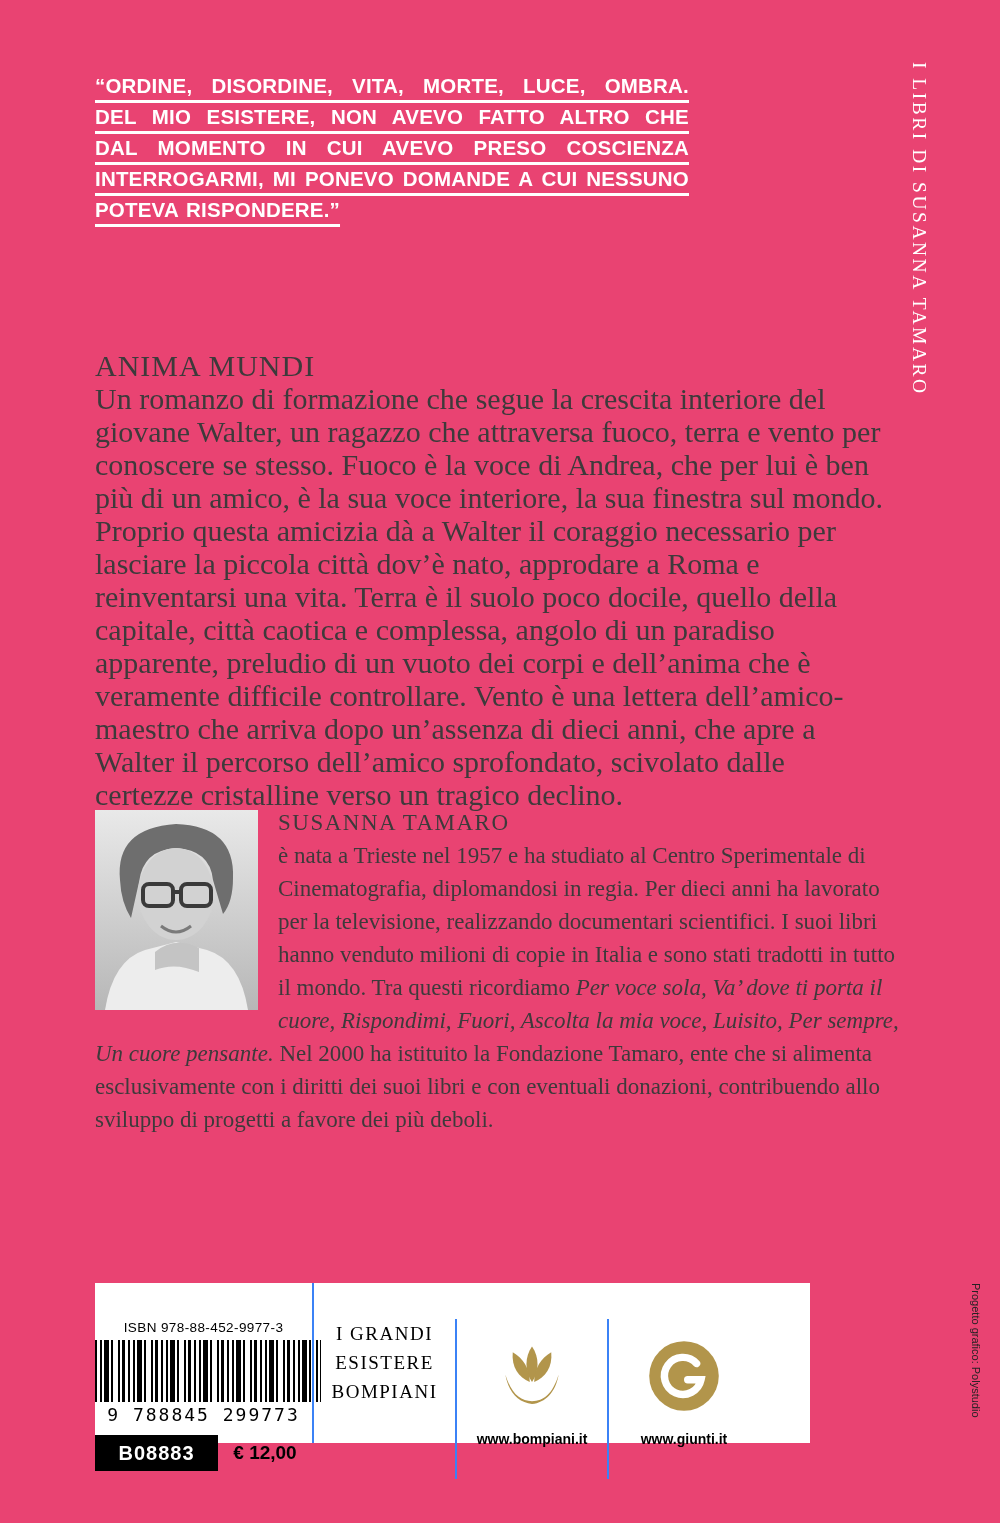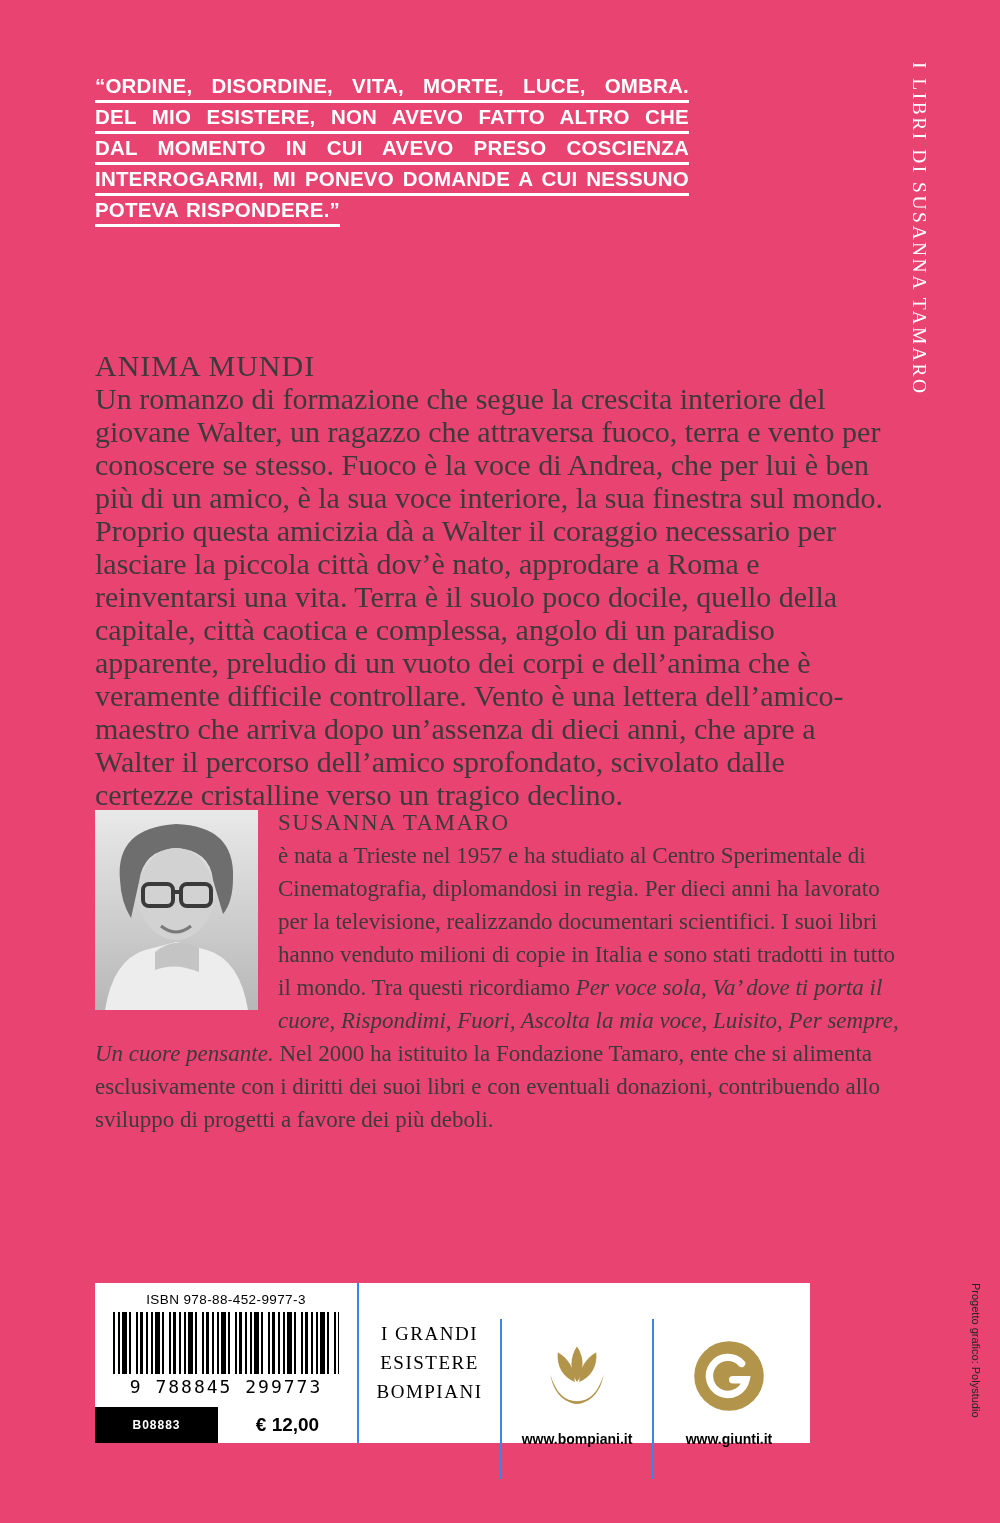--- a/index.html
+++ b/index.html
@@ -56,21 +56,21 @@
   .italic-titles { font-style:italic; }
 
   
   .footer {
     position:absolute; left:95px; top:1283px; width:715px; height:160px;
     background:#ffffff; display:flex;
   }
   .cell { position:relative; height:100%; }
   .cell + .cell { border-left:2px solid #3b82f6; }
 
-  .cell-barcode { width:262px; display:flex; flex-direction:column; }
+  .cell-barcode { width:217px; display:flex; flex-direction:column;margin-top:28px; }
   .isbn {
     text-align:center; font-family:"Liberation Sans", sans-serif;
     font-size:13.5px; letter-spacing:0.4px; color:#000; padding-top:9px;
   }
   .barcode {
     width:226px; height:62px; margin:5px auto 0; background-color:#fff;
     background-image:repeating-linear-gradient(90deg,
       #000 0px,#000 2px, #fff 2px,#fff 5px,
       #000 5px,#000 7px, #fff 7px,#fff 9px,
       #000 9px,#000 14px, #fff 14px,#fff 16px,
@@ -79,21 +79,21 @@
       #000 27px,#000 30px, #fff 30px,#fff 33px);
   }
   .digits {
     text-align:center; font-family:"DejaVu Sans Mono", monospace;
     font-size:18px; letter-spacing:2px; color:#000; padding-top:2px;
   }
   .price-row { margin-top:auto; display:flex; height:36px; }
   .code-box {
     width:123px; background:#000; color:#fff;
     font-family:"Liberation Sans", sans-serif; font-weight:700;
-    font-size:12px; letter-spacing:1px;
+    font-size:20px; letter-spacing:1px;
     display:flex; align-items:center; justify-content:center;
   }
   .price {
     flex:1; display:flex; align-items:center; justify-content:center;
     font-family:"Liberation Sans", sans-serif; font-weight:700;
     font-size:19px; color:#000;
   }
 
   .cell-imprint {
     width:143px; display:flex; flex-direction:column;

